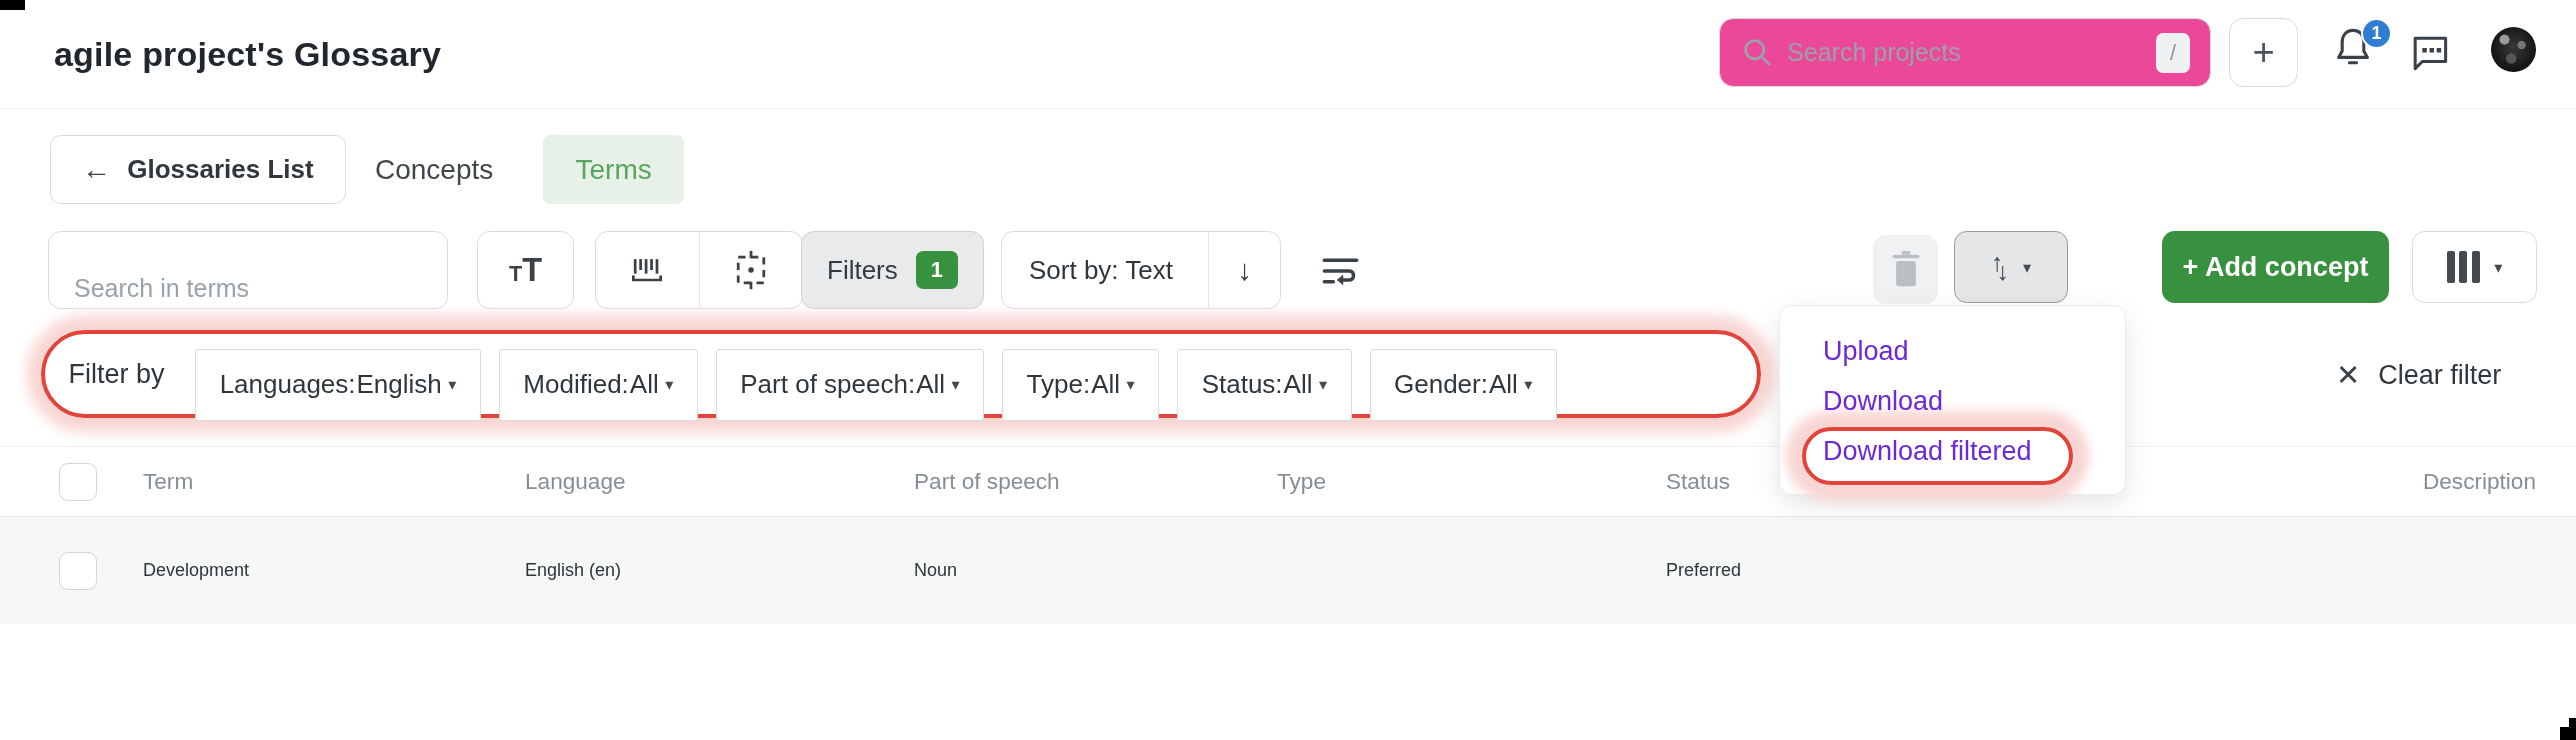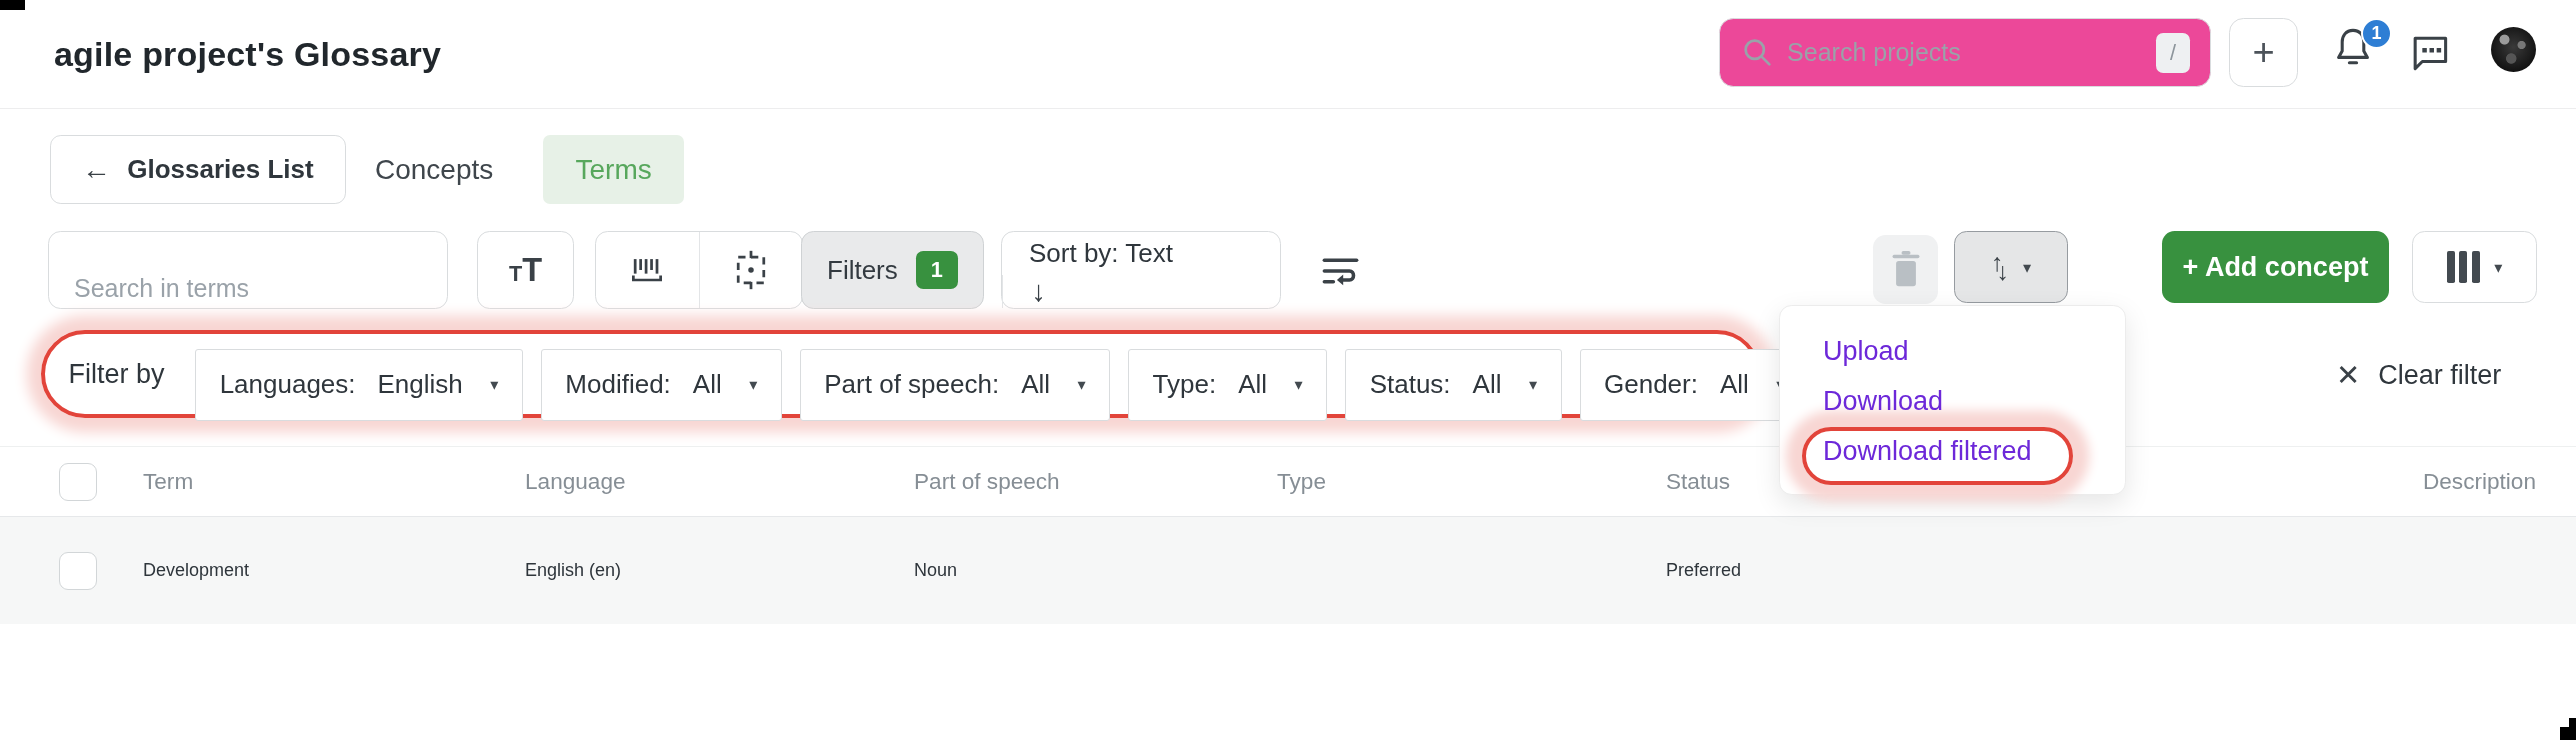--- a/index.html
+++ b/index.html
@@ -51,39 +51,39 @@
   .search-terms input::placeholder{color:var(--text-placeholder);}
   .icon-btn{position:absolute;border:1.8px solid var(--border);border-radius:12.6px;background:#fff;display:flex;align-items:center;justify-content:center;cursor:pointer;}
   .btn-case{left:477px;top:231px;width:97px;height:78px;font-weight:700;color:#3a4147;}
   .btn-case .t-small{font-size:21.7px;}
   .btn-case .t-big{font-size:32.5px;}
   .btn-group{position:absolute;left:595px;top:231px;width:208px;height:78px;border:1.8px solid var(--border);border-radius:12.6px;background:#fff;display:flex;}
   .btn-group .seg{flex:1;display:flex;align-items:center;justify-content:center;cursor:pointer;}
   .btn-group .seg + .seg{border-left:1.8px solid #e3e5e7;}
   .filters-button{position:absolute;left:801px;top:231px;height:78px;padding:0 25px;background:#e9eaeb;border:1.8px solid #cfd2d4;border-radius:12.6px;display:flex;align-items:center;gap:18px;font-size:26px;color:#333a40;cursor:pointer;}
   .filters-count{background:var(--accent-green);color:#fff;border-radius:7.2px;min-width:42px;height:38px;display:flex;align-items:center;justify-content:center;font-size:21.7px;font-weight:700;}
-  .sort-button{position:absolute;left:1001px;top:231px;width:280px;height:78px;border:1.8px solid var(--border);border-radius:12.6px;background:#fff;display:flex;align-items:stretch;cursor:pointer;flex-direction:column;}
+  .sort-button{position:absolute;left:1001px;top:231px;width:280px;height:78px;border:1.8px solid var(--border);border-radius:12.6px;background:#fff;display:flex;align-items:stretch;cursor:pointer;}
   .sort-label{flex:1;display:flex;align-items:center;padding-left:27px;font-size:26px;color:#2f363c;}
   .sort-dir{width:72px;border-left:1.8px solid #e3e5e7;display:flex;align-items:center;justify-content:center;font-size:29px;color:#3a4147;}
   .wrap-btn{position:absolute;left:1311px;top:242px;width:58px;height:58px;display:flex;align-items:center;justify-content:center;cursor:pointer;border-radius:9px;}
   .trash-btn{position:absolute;left:1873px;top:235px;width:65px;height:69px;background:#f0f1f2;border-radius:12.6px;display:flex;align-items:center;justify-content:center;}
   .updown-btn{position:absolute;left:1954px;top:231px;width:114px;height:72px;background:#e5e6e7;border:1.8px solid #969ba0;border-radius:12.6px;display:flex;align-items:center;justify-content:center;color:#3a4147;cursor:pointer;}
   .updown-btn .a-up{font-size:25px;position:relative;top:-4.5px;}
   .updown-btn .a-down{font-size:25px;position:relative;top:4.5px;margin-left:-7.2px;}
   .updown-btn .caret{font-size:16.2px;margin-left:14.4px;color:#434a50;}
   .add-concept{position:absolute;left:2162px;top:231px;width:227px;height:72px;background:var(--accent-green);border:none;border-radius:12.6px;color:#fff;font-family:"Liberation Sans",sans-serif;font-size:27px;font-weight:600;display:flex;align-items:center;justify-content:center;cursor:pointer;}
   .columns-btn{position:absolute;left:2412px;top:231px;width:125px;height:72px;border:1.8px solid var(--border);border-radius:12.6px;background:#fff;display:flex;align-items:center;justify-content:center;gap:14.4px;cursor:pointer;}
   .col-bars{display:flex;gap:4.5px;}
   .col-bars i{display:block;width:8.1px;height:32.5px;background:#434a50;border-radius:1.8px;}
   .caret-glyph{font-size:16.2px;color:#434a50;}
 
   
   .filter-annotation{position:absolute;left:41px;top:330px;width:1720px;height:88px;border:4.5px solid var(--annotation-red);border-radius:44px;box-shadow:0 0 12.6px 14.4px var(--annotation-glow);display:flex;align-items:center;gap:18px;padding-left:23.5px;background:transparent;}
   .filter-by-label{font-size:27px;color:#2f363c;margin-right:12.6px;white-space:nowrap;}
-  .filter-pill{height:72px;border:1.8px solid var(--border);border-radius:3px;background:#fff;display:flex;align-items:center;padding:0 23.5px;font-size:26px;color:#2f363c;gap:22px;cursor:pointer;white-space:nowrap;margin-top:21px;}
+  .filter-pill{height:72px;border:1.8px solid var(--border);border-radius:3px;background:#fff;display:flex;align-items:center;padding:0 23.5px;font-size:26px;color:#2f363c;gap:1px;cursor:pointer;white-space:nowrap;margin-top:21px;}
   .filter-pill .caret-glyph{margin-left:5.4px;}
   .clear-filter{position:absolute;left:2336px;top:347px;height:56px;display:flex;align-items:center;gap:18px;font-size:27px;color:#2f363c;cursor:pointer;}
   .clear-x{font-size:29px;color:#3a4147;line-height:1;}
 
   
   .menu-popup{position:absolute;left:1779px;top:305px;width:347px;height:190px;background:#fff;border:0.9px solid #ececec;border-radius:12.6px;box-shadow:0 9px 27px rgba(0,0,0,.10);padding:20px 0;z-index:5;}
   .menu-item{height:50px;display:flex;align-items:center;padding-left:43px;font-size:27px;color:#6d28d9;cursor:pointer;position:relative;z-index:2;}
   .df-annotation{position:absolute;left:21.7px;top:121px;width:271px;height:58px;border:4.5px solid var(--annotation-red);border-radius:902px;box-shadow:0 0 10.8px 16.2px var(--annotation-glow);z-index:1;pointer-events:none;}
 
   

